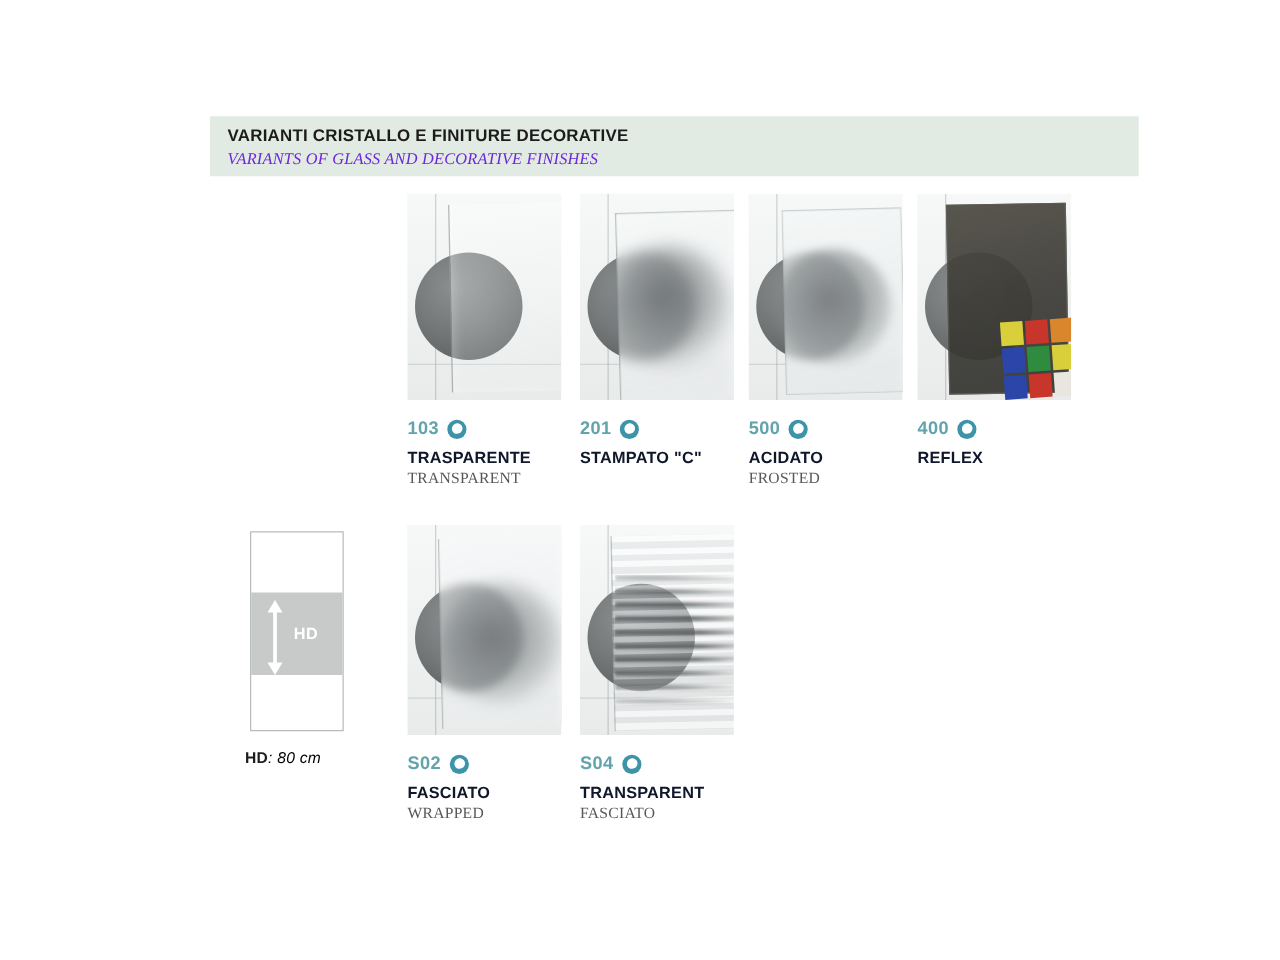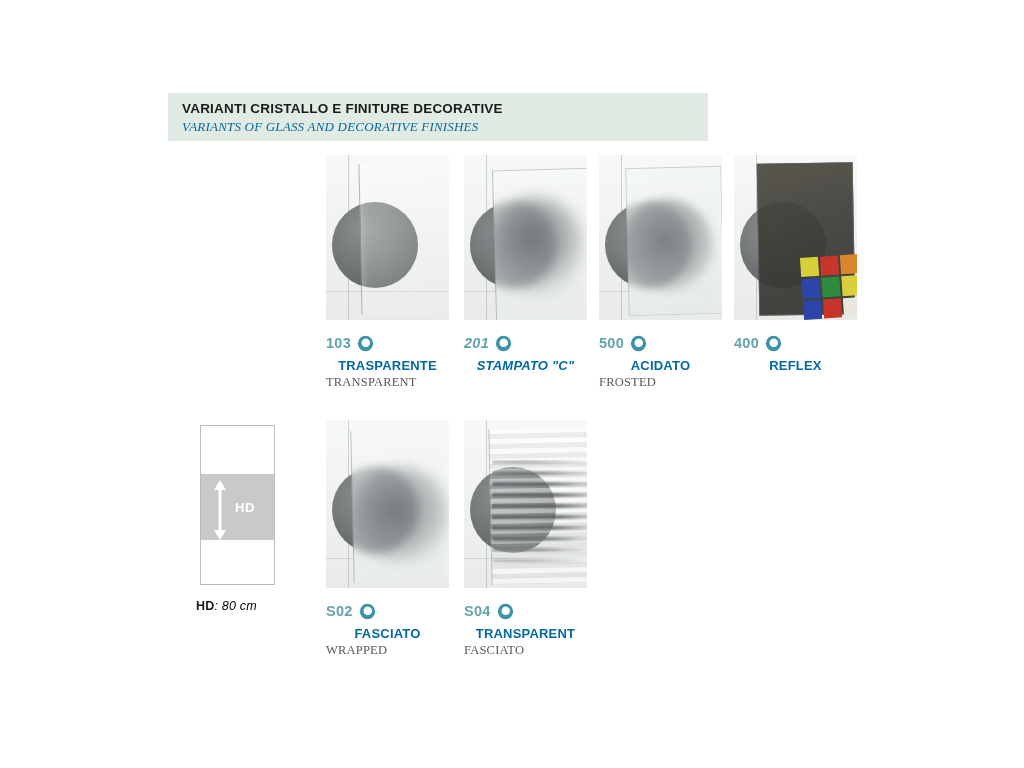--- a/index.html
+++ b/index.html
@@ -14,39 +14,39 @@
     overflow: hidden;
     font-family: "Liberation Sans", sans-serif;
     -webkit-font-smoothing: antialiased;
   }
 
   
   .header-band {
     position: absolute;
     left: 168px;
     top: 93px;
-    width: 540px;
+    width: 743px;
     height: 48px;
     background: #e2ebe3;
     padding: 7px 0 0 14px;
     box-sizing: border-box;
   }
   .header-title {
     font-size: 13.5px;
     font-weight: bold;
     color: #1b1b1b;
     letter-spacing: 0.2px;
     line-height: 17px;
     white-space: nowrap;
   }
   .header-subtitle {
     font-family: "Liberation Serif", serif;
     font-style: italic;
     font-size: 13px;
-    color: #0369a1;
+    color: #6d28d9;
     letter-spacing: 0.2px;
     line-height: 17px;
     margin-top: 1px;
     white-space: nowrap;
   }
 
   
   .row {
     position: absolute;
   }
@@ -268,24 +268,23 @@
   .finish-icon {
     width: 17px;
     height: 17px;
     flex: 0 0 17px;
     display: block;
   }
   .name-it {
     margin-top: 6px;
     font-size: 13px;
     font-weight: bold;
-    color: #0369a1;
+    color: #0f172a;
     letter-spacing: 0.2px;
     white-space: nowrap;
-    text-align: center;
   }
   .name-en {
     margin-top: 2px;
     font-family: "Liberation Serif", serif;
     font-size: 12.5px;
     color: #55585a;
     letter-spacing: 0.2px;
     white-space: nowrap;
   }
 
@@ -368,21 +367,21 @@
         <svg class="finish-icon" viewBox="0 0 20 20">
           <circle cx="10" cy="10" r="9" fill="#3d93a8"></circle>
           <path d="M10.2 4.2c2.6 0 4.8 2.1 5.1 4.3.3 2.3-1.1 4.4-3.1 5.2-2.1.9-4.6.4-5.9-1.3-1.3-1.7-1.3-4.2-.1-5.9 1-1.4 2.5-2.3 4-2.3z" fill="#ffffff"></path>
         </svg>
       </div>
       <div class="name-it">TRASPARENTE</div>
       <div class="name-en">TRANSPARENT</div>
     </div>
   </div>
 
-  <div class="tile" style="left:138px;font-style:italic;">
+  <div class="tile" style="left:138px;">
     <div class="photo">
       <div class="bg-paper"></div>
       <div class="bg-crease"></div>
       <div class="bg-crease2"></div>
       <div class="sphere"></div>
       <div class="pane pane-stampato"></div>
       <div class="blurblob"></div>
     </div>
     <div class="caption">
       <div class="code-line">

